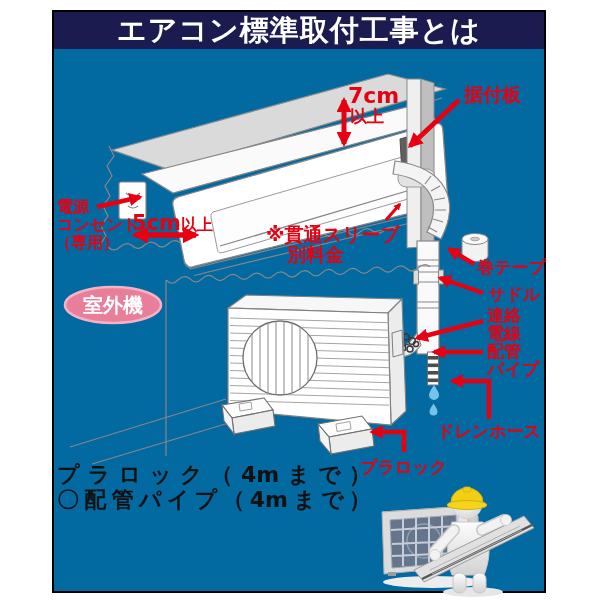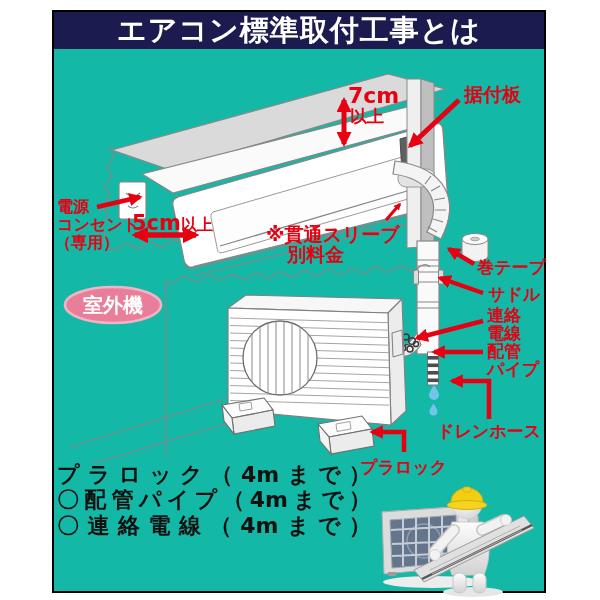--- a/index.html
+++ b/index.html
@@ -1,18 +1,18 @@
 <!DOCTYPE html>
 <html><head>
 <meta charset="utf-8">
 <style>
   html,body{margin:0;padding:0;background:#fff;width:600px;height:600px;position:relative;
     font-family:"DejaVu Sans",sans-serif;}
   .frame{position:absolute;left:52px;top:10px;width:494px;height:583px;
-    border:2px solid #000;box-sizing:border-box;background:#14b8a6;}
+    border:2px solid #000;box-sizing:border-box;background:#0369a1;}
   .titlebar{position:absolute;left:0;top:0;width:100%;height:37px;background:#1b1b4f;
     display:flex;align-items:center;justify-content:center;}
   .titlebar h1{margin:0;color:#fff;font-size:29px;font-weight:700;letter-spacing:1px;
     font-family:"DejaVu Sans",sans-serif;}
   svg.diagram{position:absolute;left:0;top:0;width:600px;height:600px;}
   .red-label{fill:#e60012;font-weight:700;font-family:"DejaVu Sans",sans-serif;}
   .arrow{stroke:#e60012;fill:none;}
   .checklist{position:absolute;left:57px;top:462px;width:314px;}
   .check-item{font-weight:700;font-size:22px;line-height:25.4px;color:#111;
     text-align:justify;text-align-last:justify;font-family:"DejaVu Sans",sans-serif;}
@@ -225,14 +225,13 @@
       <line x1="76" y1="52" x2="56" y2="74" stroke="#f2f2f2" stroke-width="9" stroke-linecap="round"></line>
       <circle cx="57" cy="77" r="5.5" fill="#f2f2f2" stroke="#c8c8c8" stroke-width=".8"></circle>
       <circle cx="128" y="0" cy="42" r="5.5" fill="#f2f2f2" stroke="#c8c8c8" stroke-width=".8"></circle>
     </g>
   </g>
 </svg>
 
 <div class="checklist">
   <div class="check-item">プラロック（4mまで）</div>
   <div class="check-item">〇配管パイプ（4mまで）</div>
-  <div class="check-item">〇連絡電線（4mまで）</div>
 </div>
 
 </body></html>

